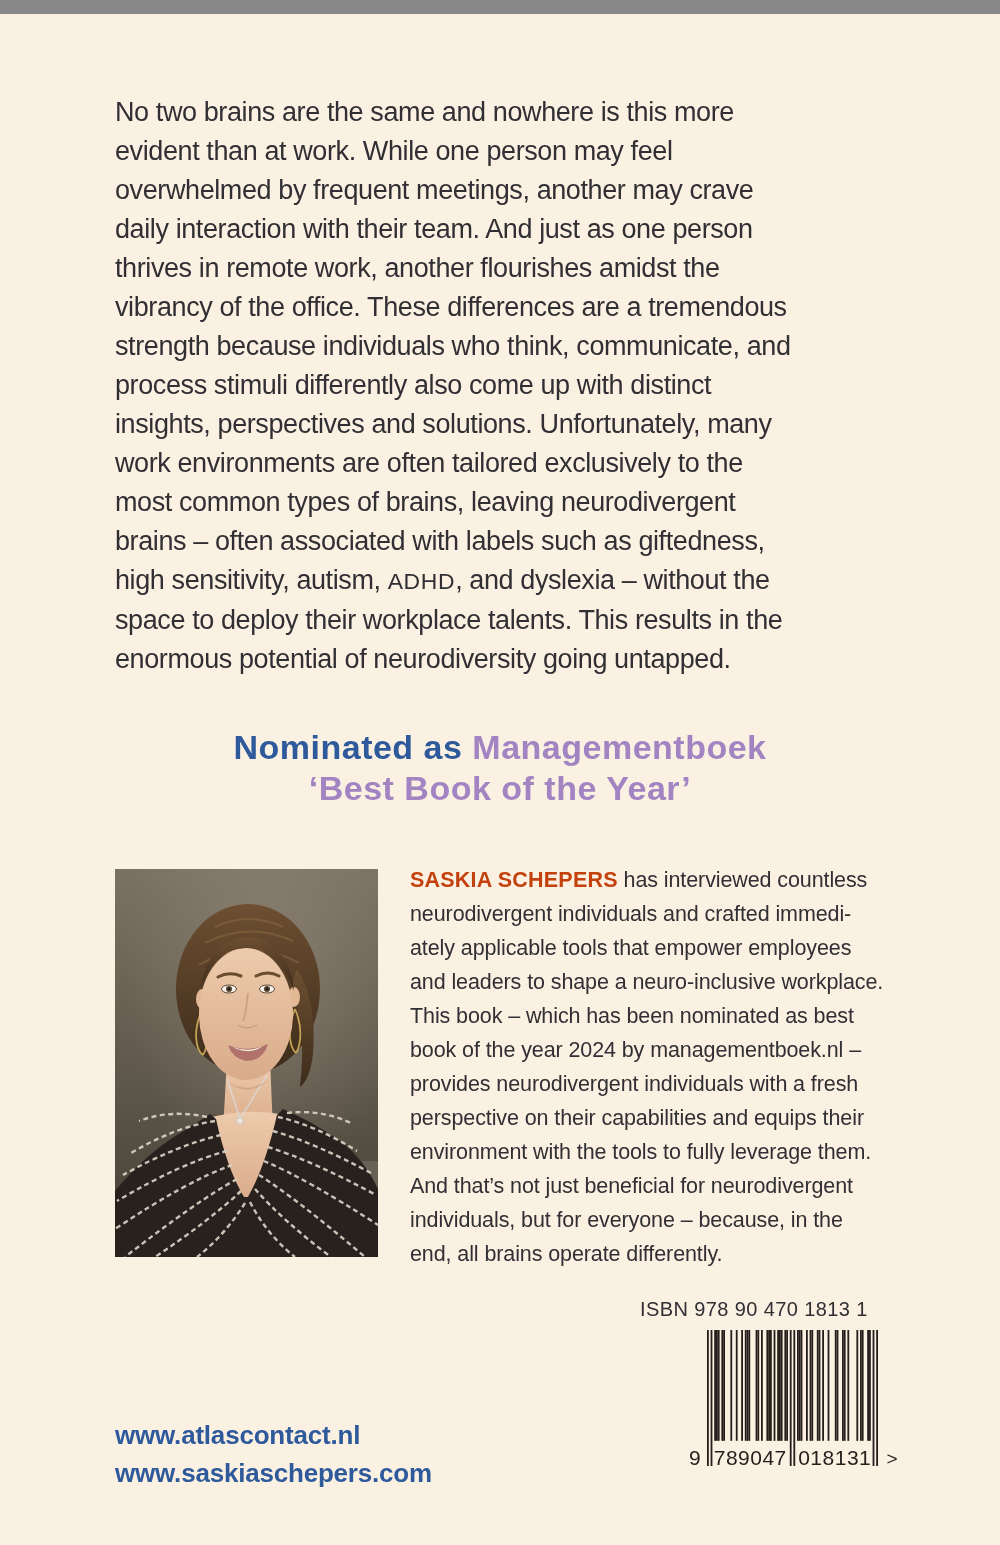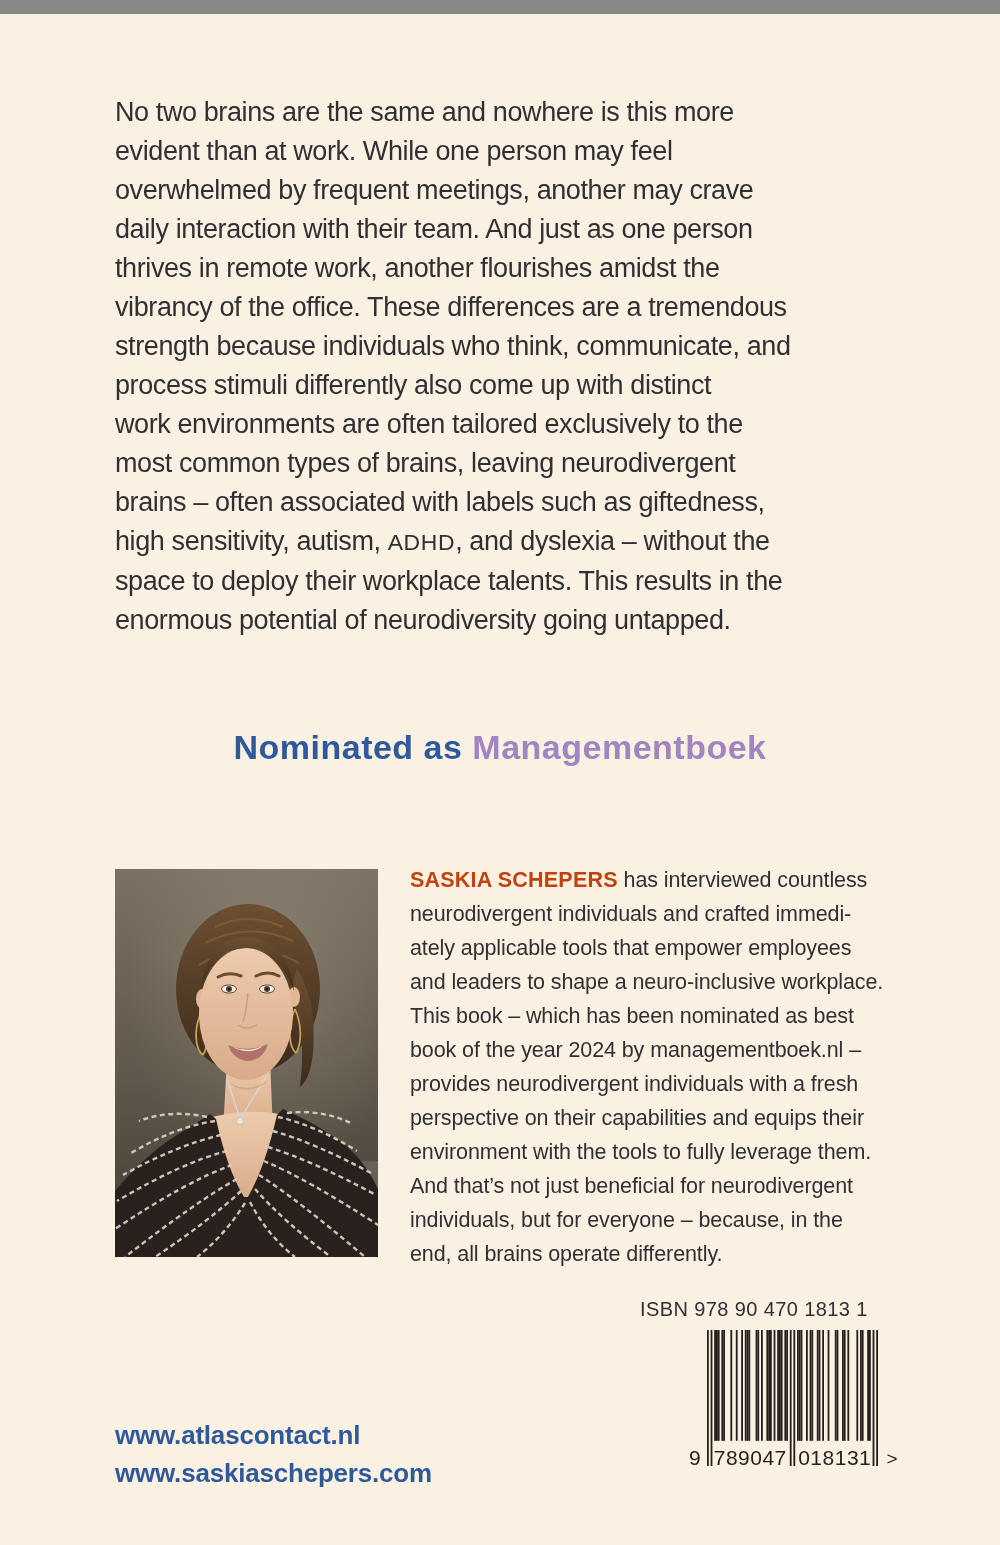--- a/index.html
+++ b/index.html
@@ -52,30 +52,32 @@
 
   <div class="synopsis">
       <div><span>No two brains are the same and nowhere is this more</span></div>
       <div><span>evident than at work. While one person may feel</span></div>
       <div><span>overwhelmed by frequent meetings, another may crave</span></div>
       <div><span>daily interaction with their team. And just as one person</span></div>
       <div><span>thrives in remote work, another flourishes amidst the</span></div>
       <div><span>vibrancy of the office. These differences are a tremendous</span></div>
       <div><span>strength because individuals who think, communicate, and</span></div>
       <div><span>process stimuli differently also come up with distinct</span></div>
+      <div><span>insights, perspectives and solutions. Unfortunately, many</span></div>
       <div><span>work environments are often tailored exclusively to the</span></div>
       <div><span>most common types of brains, leaving neurodivergent</span></div>
       <div><span>brains – often associated with labels such as giftedness,</span></div>
       <div><span>high sensitivity, autism, </span><span class="acr">ADHD</span><span>, and dyslexia – without the</span></div>
       <div><span>space to deploy their workplace talents. This results in the</span></div>
       <div><span>enormous potential of neurodiversity going untapped.</span></div>
     </div>
 
   <div class="award">
       <div><span class="blue">Nominated as </span><span class="purple">Managementboek</span></div>
+      <div><span class="purple">‘Best Book of the Year’</span></div>
     </div>
 
   <div class="photo" role="img" aria-label="Portrait photo of the author, a woman with her brown hair pulled back, gold earrings and a black top with white striped pattern, against a dark grey background">
     <svg viewBox="0 0 263 388" xmlns="http://www.w3.org/2000/svg">
       <defs>
         <linearGradient id="pbg" x1="0" y1="0" x2="0" y2="1">
           <stop offset="0" stop-color="#7b7263"></stop>
           <stop offset="0.55" stop-color="#5e574b"></stop>
           <stop offset="1" stop-color="#433d33"></stop>
         </linearGradient>

